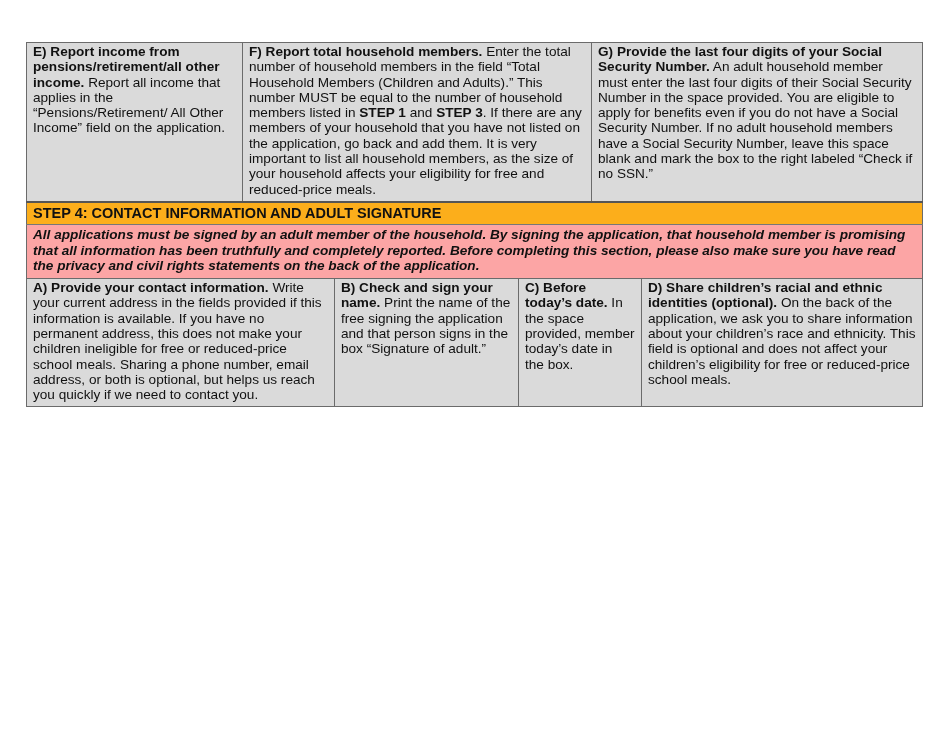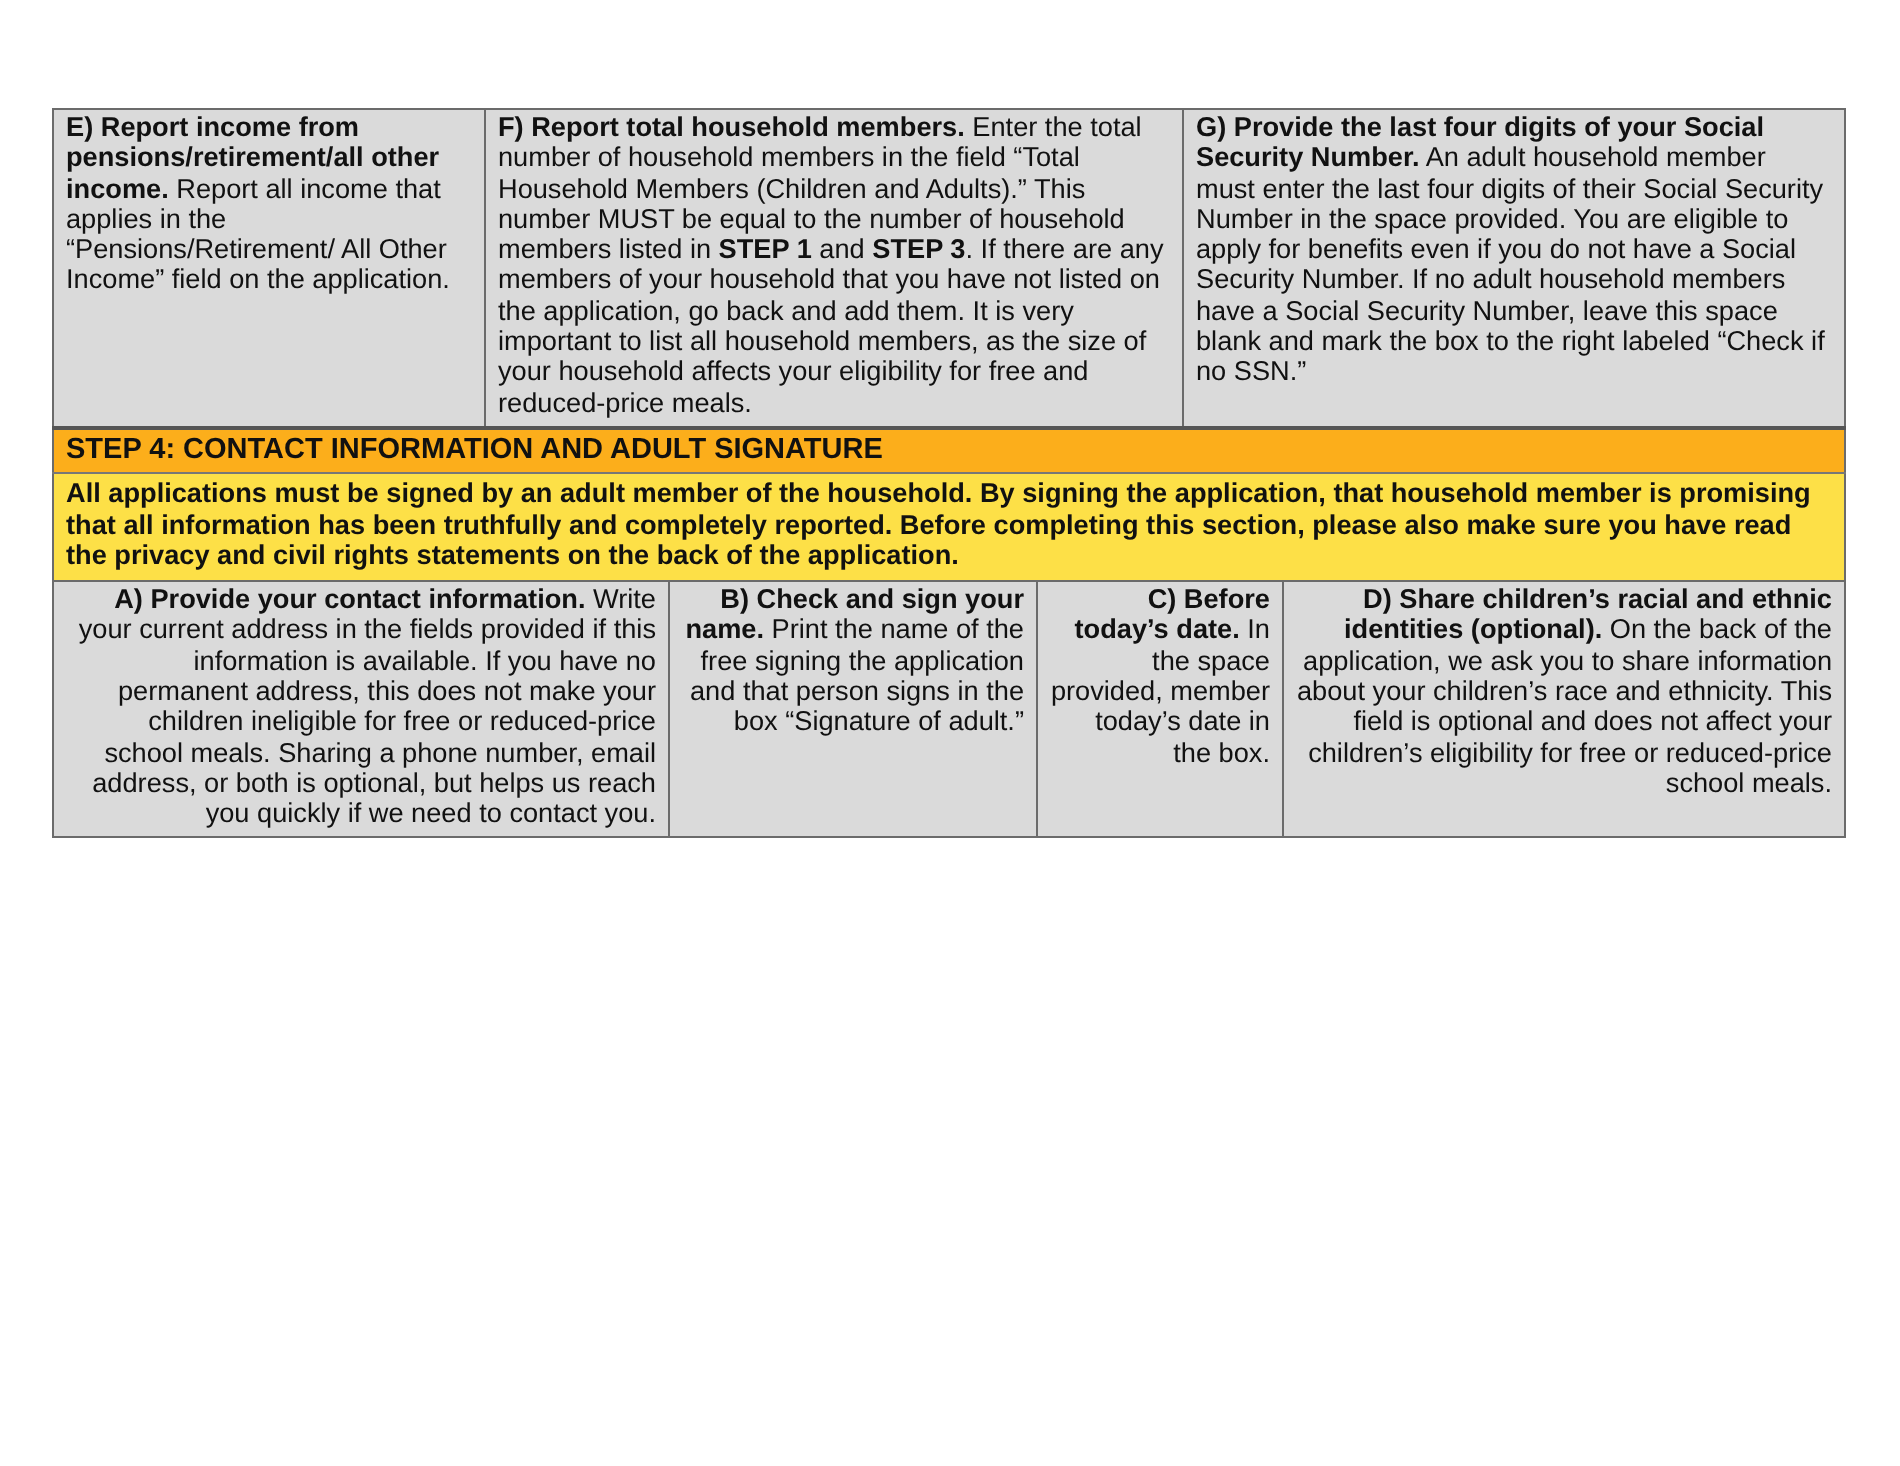--- a/index.html
+++ b/index.html
@@ -1,27 +1,27 @@
 <!DOCTYPE html>
 <html><head>
 <meta charset="utf-8">
 <style>
   html, body { margin: 0; padding: 0; background: #ffffff; }
   body { width: 950px; height: 733px; position: relative; overflow: hidden;
          font-family: "Liberation Sans", sans-serif; color: #111; }
-  .doc { position: absolute; left: 26px; top: 54px; width: 896px; }
+  .doc { position: absolute; left: 26px; top: 42px; width: 896px; }
   table { border-collapse: collapse; width: 100%; table-layout: fixed; }
   td { border: 1px solid #6b6b6b; vertical-align: top; font-size: 13.6px; line-height: 15.3px;
        padding: 1px 6px 4px 6px; background: #dadada; }
   .row1 td { height: 138px; }
   .step-head td { background: #fcae1b; font-weight: bold; font-size: 14.5px; padding: 3px 22px 3px 6px;
                   border-top: 2px solid #555; border-bottom: 1px solid #777; }
-  .intro td { background: #fde047; font-weight: bold; font-size: 13.6px;
+  .intro td { background: #fca5a5; font-weight: bold; font-style: italic; font-size: 13.6px;
               line-height: 15.6px; padding: 2px 6px 4px 6px; }
-  .row2 td { height: 118px; text-align: right; }
+  .row2 td { height: 118px; }
   b { font-weight: bold; }
 </style>
 </head>
 <body>
 
 <div class="doc">
   <table>
     <colgroup>
       <col style="width:216px">
         <col style="width:349px">

